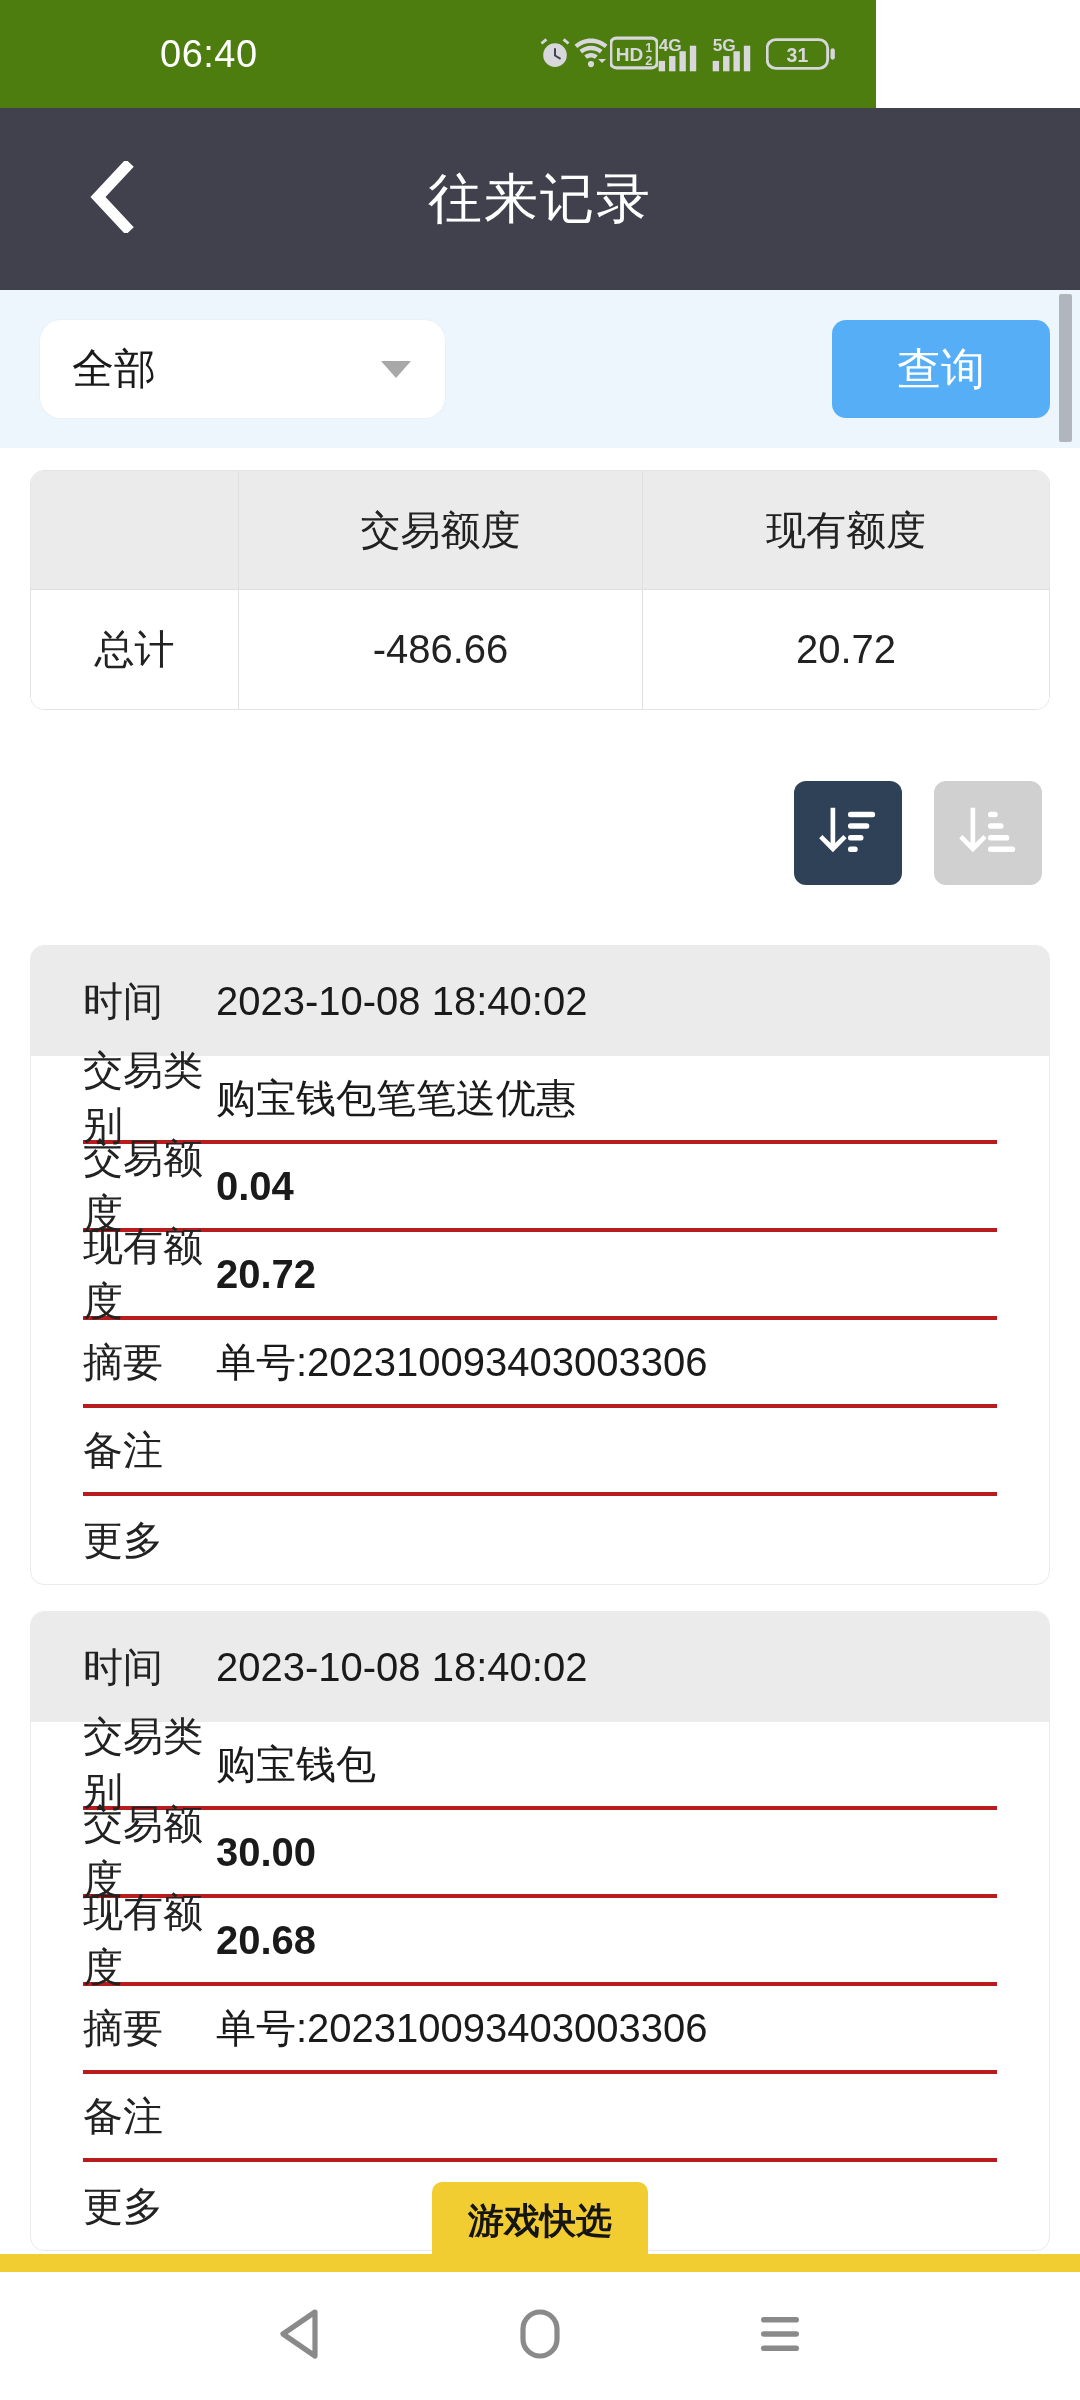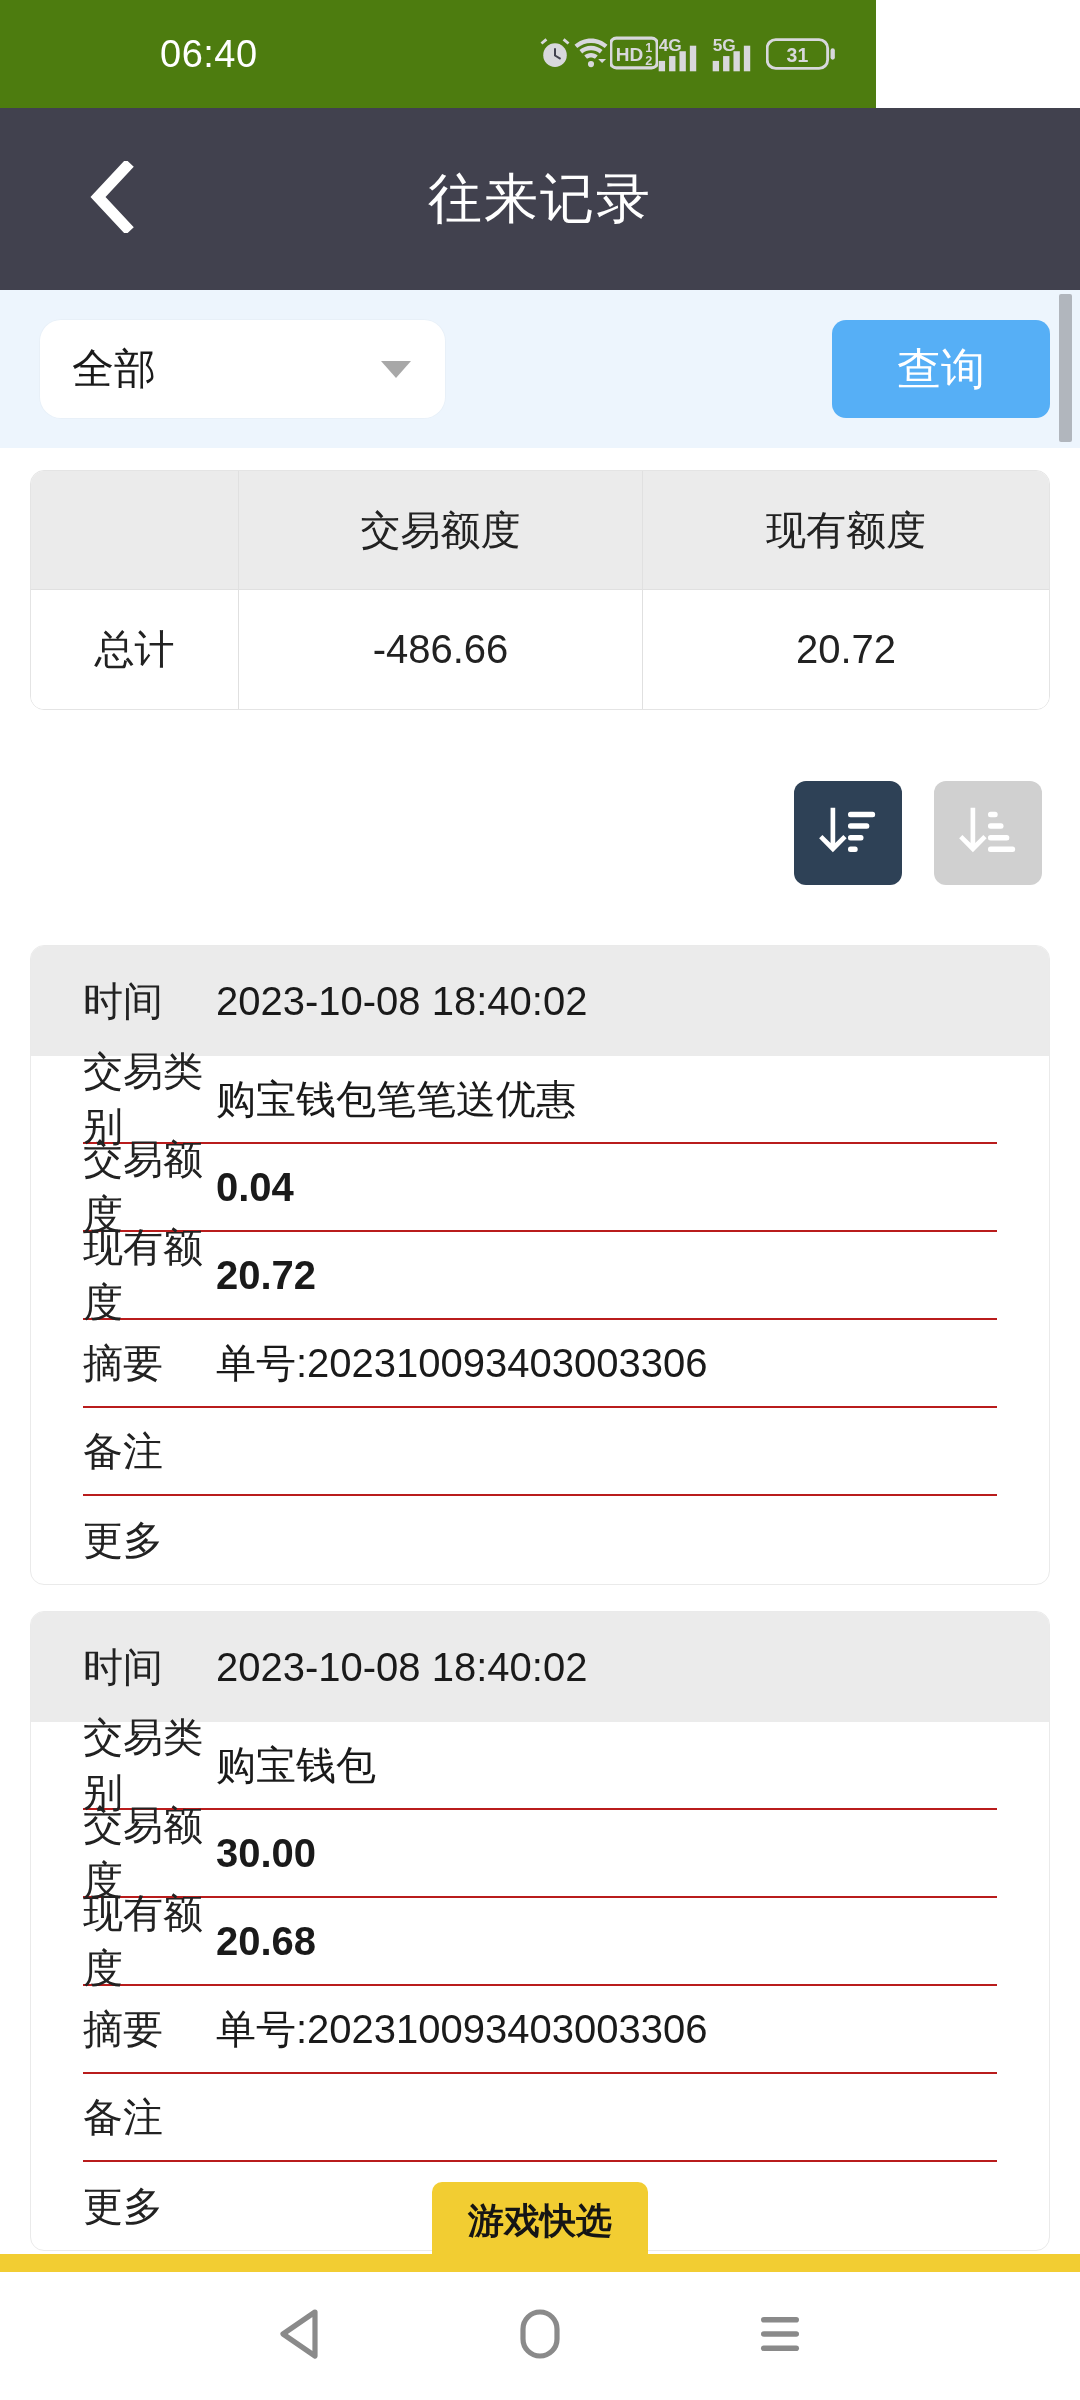--- a/index.html
+++ b/index.html
@@ -108,21 +108,21 @@
     border-radius:14px; overflow:hidden; border:1px solid #eaeaea;
   }
   .card-head {
     height:110px; background:#ebebeb; display:flex; align-items:center;
   }
   .card-head .c-label { width:185px; padding-left:52px; font-size:40px; color:#222; }
   .card-head .c-value { font-size:40px; color:#1a1a1a; }
   .card-body { padding:0 52px; }
   .c-row {
     height:88px; display:flex; align-items:center;
-    border-bottom:2px solid #b91c1c;
+    border-bottom:4px solid #b91c1c;
   }
   .c-row:last-child { border-bottom:none; }
   .c-row .c-label { width:133px; font-size:40px; color:#222222; }
   .c-row .c-value { font-size:40px; color:#1a1a1a; }
   .c-row .c-value.bold { font-weight:bold; }
   .c-row.more { border-bottom:none; cursor:pointer;font-family:Liberation Mono, monospace; }
 
   
   .game-tab {
     position:absolute; left:432px; top:2182px; width:216px; height:78px;

